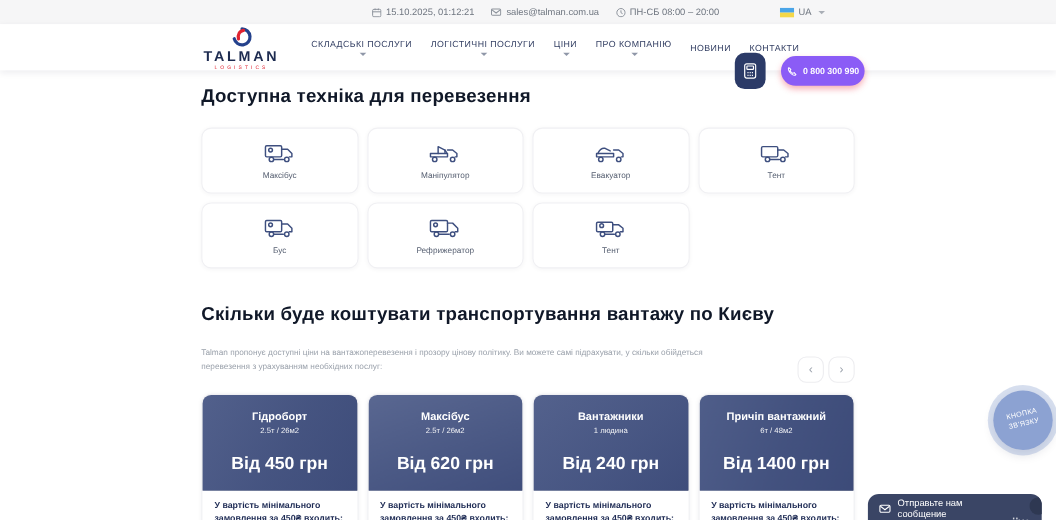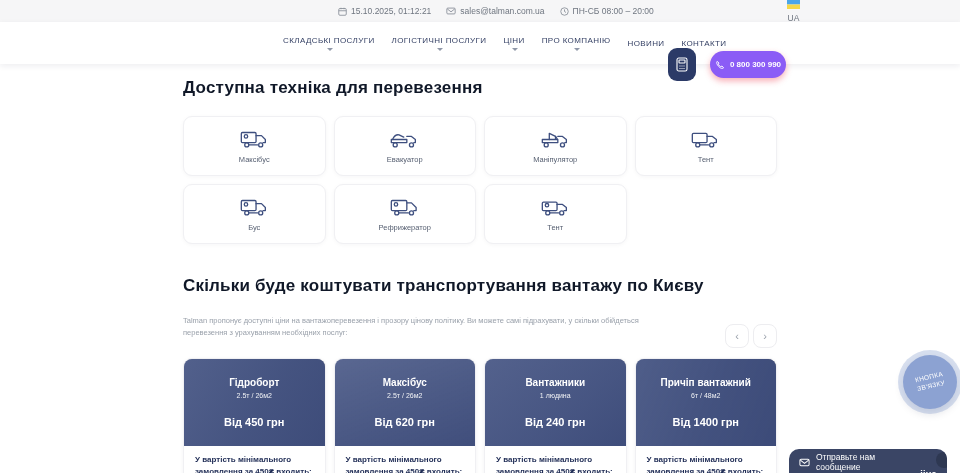--- a/index.html
+++ b/index.html
@@ -6,21 +6,21 @@
   html,body { width:960px; height:473px; }
   body {
     font-family:"Liberation Sans", sans-serif;
     background:#ffffff; position:relative; overflow:hidden; color:#1f2c55;
   }
   
   .topbar { position:absolute; top:0; left:0; width:960px; height:22px;
     background:#f6f6f7; display:flex; align-items:center; font-size:8.5px; color:#6f7680; }
   .topbar-left { position:absolute; left:338px; top:0; height:22px; display:flex; align-items:center; gap:15px; }
   .tb-item { display:flex; align-items:center; gap:4px; }
-  .topbar-lang { position:absolute; left:787px; top:0; height:22px; display:flex; align-items:center; gap:4px; cursor:pointer;flex-direction:column; }
+  .topbar-lang { position:absolute; left:709px; top:0; height:22px; display:flex; align-items:center; gap:4px; cursor:pointer; }
   .chev { width:0; height:0; border-left:3px solid transparent; border-right:3px solid transparent;
     border-top:3.5px solid #a9aeb6; display:inline-block; margin-left:2px; }
   
   .nav { position:absolute; top:22px; left:0; width:960px; height:42px; background:#fff;
     box-shadow:0 2px 6px rgba(20,30,60,.08); z-index:5; }
   .logo { position:absolute; left:172px; top:2px; width:95px; text-align:center; cursor:pointer; }
   .logo-title { font-size:13px; font-weight:bold; letter-spacing:2.5px; color:#1d2b50; line-height:1; }
   .logo-sub { font-size:4.5px; letter-spacing:2.8px; color:#e02330; margin-top:2px; }
   .menu { position:absolute; left:283px; top:0; height:42px; display:flex; align-items:center; gap:17px; }
   .menu-item { font-size:8px; letter-spacing:.4px; color:#333f63; display:flex; align-items:center; gap:3px; cursor:pointer; white-space:nowrap;flex-direction:column; }
@@ -47,21 +47,21 @@
   .pgrid { top:358px; display:grid; grid-template-columns:repeat(4,1fr); gap:8px; }
   .pcard { background:#fff; border:1px solid #f0f0f3; border-radius:9px; overflow:hidden; height:130px;
     box-shadow:0 1px 4px rgba(20,30,60,.05); }
   .pimg { height:87px; display:flex; flex-direction:column; align-items:center; justify-content:center; color:#fff; }
   .pimg.p1 { background:linear-gradient(rgba(62,78,128,.84),rgba(62,78,128,.84)),linear-gradient(120deg,#b9bec8 0%,#6a7183 55%,#3c425a 100%); }
   .pimg.p2 { background:linear-gradient(rgba(62,78,128,.82),rgba(62,78,128,.82)),linear-gradient(160deg,#d6d9de 0%,#8d93a2 50%,#4a506a 100%); }
   .pimg.p3 { background:linear-gradient(rgba(62,78,128,.84),rgba(62,78,128,.84)),linear-gradient(140deg,#c3c7cf 0%,#767d90 60%,#3f455e 100%); }
   .pimg.p4 { background:linear-gradient(rgba(62,78,128,.84),rgba(62,78,128,.84)),linear-gradient(110deg,#a7aeba 0%,#5d6478 55%,#343a52 100%); }
   .ptitle { font-size:10px; font-weight:bold; }
   .pspec { font-size:7px; margin-top:4px; opacity:.92; }
-  .pprice { font-size:11px; font-weight:bold; margin-top:17px; }
+  .pprice { font-size:16px; font-weight:bold; margin-top:17px; }
   .pnote { padding:8px 11px 0; font-size:8px; font-weight:bold; color:#1f2c55; line-height:1.55; }
   
   .callback { position:absolute; left:903px; top:355px; width:54px; height:54px; border-radius:50%;
     background:#8ca2d2; box-shadow:0 0 0 5px rgba(140,162,210,.35), 0 4px 10px rgba(20,30,60,.15);
     display:flex; align-items:center; justify-content:center; cursor:pointer; z-index:8; }
   .callback span { font-size:6.5px; color:#fff; text-align:center; line-height:1.35; transform:rotate(-13deg); letter-spacing:.3px; }
   .chatbar { position:absolute; left:789px; top:449px; width:158px; height:26px; background:#3a4565;
     border-radius:10px 10px 0 0; display:flex; align-items:center; padding:0 10px; gap:6px;
     color:#fff; font-size:8.5px; cursor:pointer; z-index:9; overflow:hidden; }
   .chatbar .brand { margin-left:auto; font-weight:bold; font-size:9px; letter-spacing:.3px;margin-top:24px; }
@@ -113,20 +113,32 @@
           <rect width="13" height="4.5" y="0" fill="#4aa5e8"></rect>
           <rect width="13" height="4.5" y="4.5" fill="#f4d748"></rect>
         </svg>
       </span>
     <span>UA</span>
     <span class="chev"></span>
   </div>
 </div>
 
 <div class="nav">
+  <div class="logo">
+    <div style="display:flex;justify-content:center;">
+      <svg width="24" height="20" viewBox="0 0 26 22">
+          <g fill="none" stroke-linecap="round">
+            <path d="M13 2.5a8 8 0 1 1-7.8 9.8" stroke="#24418c" stroke-width="3.2"></path>
+            <path d="M9.5 12.5c-1-4 1-8 5-8.5" stroke="#e02330" stroke-width="3.2"></path>
+          </g>
+        </svg>
+    </div>
+    <div class="logo-title">TALMAN</div>
+    <div class="logo-sub">LOGISTICS</div>
+  </div>
   <div class="menu">
     <div class="menu-item">
         <span>СКЛАДСЬКІ ПОСЛУГИ</span>
         <span class="chev"></span>
       </div>
     <div class="menu-item">
         <span>ЛОГІСТИЧНІ ПОСЛУГИ</span>
         <span class="chev"></span>
       </div>
     <div class="menu-item">
@@ -181,43 +193,43 @@
           </g>
         </svg>
       </span>
     <span class="vlabel">Максібус</span>
   </div>
   <div class="vcard">
     <span class="vicon">
         <svg width="31" height="21" viewBox="0 0 40 26">
           <g fill="none" stroke="#3e4f7f" stroke-width="1.7" stroke-linecap="round" stroke-linejoin="round">
             <path d="M3 13h20v4H3z"></path>
-            <path d="M5 13v-1q3-6 8-5l6 3"></path>
-            <path d="M23 9h6l5 4v4h-2"></path>
-            <circle cx="8" cy="20" r="2.6"></circle>
-            <circle cx="29" cy="20" r="2.6"></circle>
-          </g>
-        </svg>
-      </span>
-    <span class="vlabel">Евакуатор</span>
-  </div>
-  <div class="vcard">
-    <span class="vicon">
-        <svg width="31" height="21" viewBox="0 0 40 26">
-          <g fill="none" stroke="#3e4f7f" stroke-width="1.7" stroke-linecap="round" stroke-linejoin="round">
-            <path d="M3 13h20v4H3z"></path>
             <path d="M12 13V5l8 4 2 3"></path>
             <path d="M20 9v3"></path>
             <path d="M23 9h6l5 4v4h-2"></path>
             <circle cx="8" cy="20" r="2.6"></circle>
             <circle cx="29" cy="20" r="2.6"></circle>
           </g>
         </svg>
       </span>
     <span class="vlabel">Маніпулятор</span>
+  </div>
+  <div class="vcard">
+    <span class="vicon">
+        <svg width="31" height="21" viewBox="0 0 40 26">
+          <g fill="none" stroke="#3e4f7f" stroke-width="1.7" stroke-linecap="round" stroke-linejoin="round">
+            <path d="M3 13h20v4H3z"></path>
+            <path d="M5 13v-1q3-6 8-5l6 3"></path>
+            <path d="M23 9h6l5 4v4h-2"></path>
+            <circle cx="8" cy="20" r="2.6"></circle>
+            <circle cx="29" cy="20" r="2.6"></circle>
+          </g>
+        </svg>
+      </span>
+    <span class="vlabel">Евакуатор</span>
   </div>
   <div class="vcard">
     <span class="vicon">
         <svg width="31" height="21" viewBox="0 0 40 26">
           <g fill="none" stroke="#3e4f7f" stroke-width="1.7" stroke-linecap="round" stroke-linejoin="round">
             <rect x="3" y="5" width="19" height="12" rx="1.5"></rect>
             <path d="M22 9h7l5 4v4h-3"></path>
             <path d="M13 20h11"></path>
             <circle cx="10" cy="20" r="2.6"></circle>
             <circle cx="28" cy="20" r="2.6"></circle>

